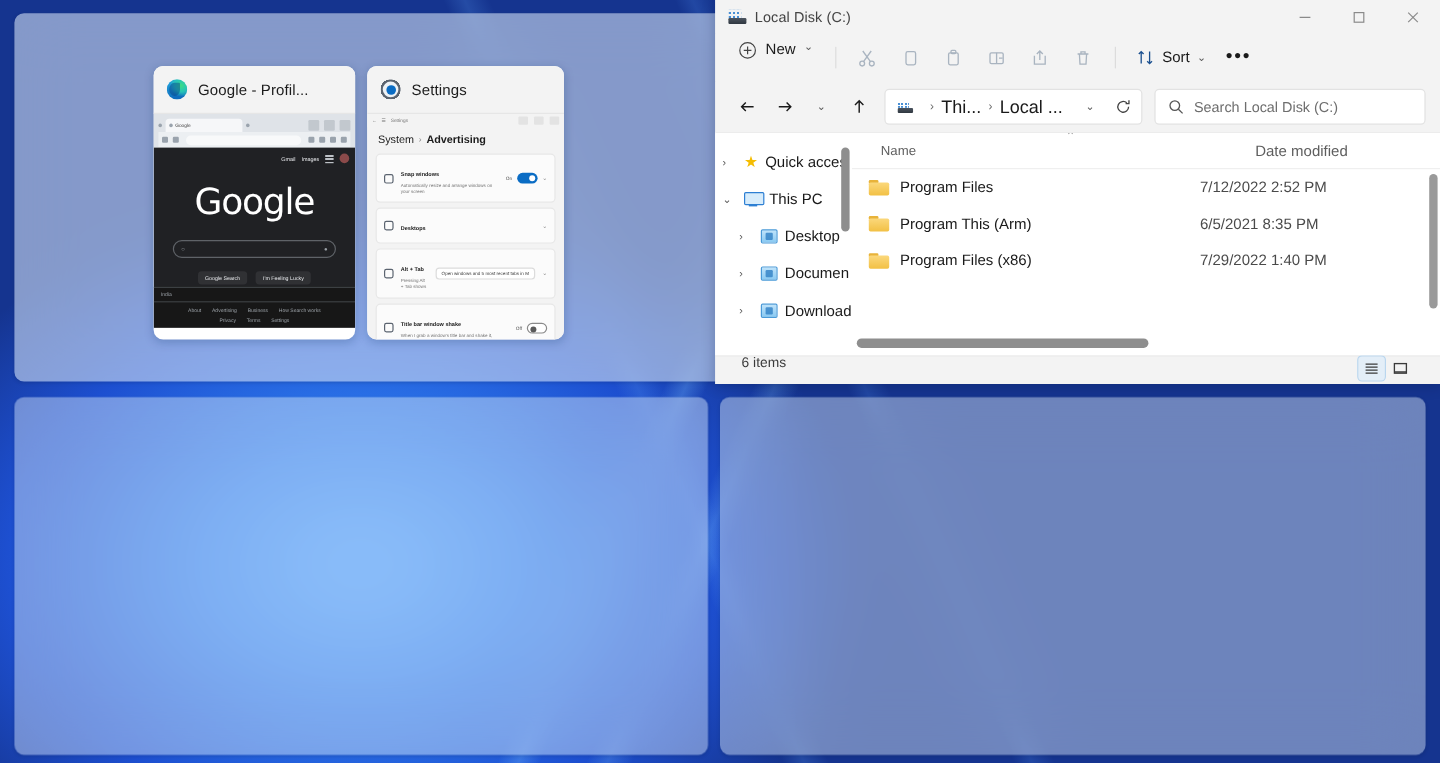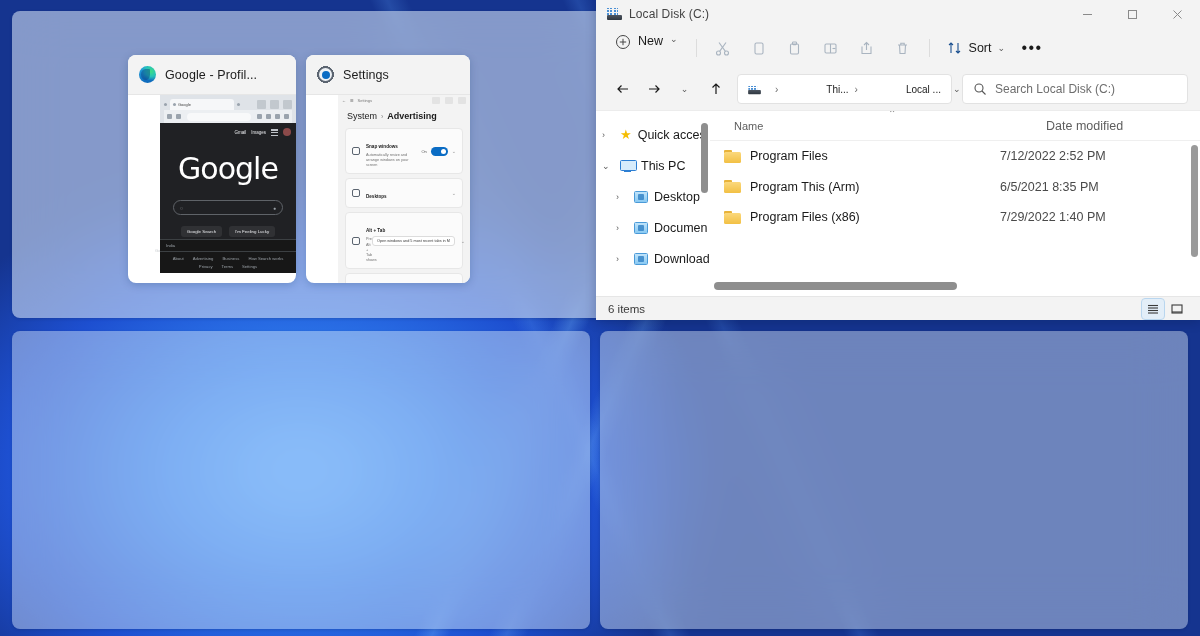--- a/index.html
+++ b/index.html
@@ -53,21 +53,21 @@
 
   .thumb-header {
     height: 40px; display: flex; align-items: center; gap: 9px;
     padding: 0 11px; background: #f3f3f3;
     border-bottom: 1px solid #e6e6e6;
   }
   .thumb-title {
     font-size: 12.5px; color: #1c1c1c; white-space: nowrap;
     overflow: hidden; letter-spacing: .1px;
   }
-  .thumb-body { position: relative; height: 188px; overflow: hidden; padding-left: 32px; }
+  .thumb-body { position: relative; height: 188px; overflow: hidden; }
 
   
   .edge-logo {
     width: 17px; height: 17px; border-radius: 50%; flex: 0 0 17px;
     background:
       radial-gradient(circle at 70% 32%, #3ddc84 0%, #26c4b6 30%, transparent 55%),
       conic-gradient(from 200deg, #0f6cbd 0%, #1f9bd8 30%, #35c9c0 55%, #0f6cbd 85%);
     position: relative;
   }
   .edge-logo::after {
@@ -265,21 +265,21 @@
   .navbtn {
     width: 29px; height: 29px; display: flex; align-items: center;
     justify-content: center; border-radius: 4px; color: #1a1a1a;
   }
   .navbtn.dim { color: #9a9a9a; }
   .addressbar {
     flex: 1; height: 30px; background: #fff; border: 1px solid #e2e2e2;
     border-radius: 4px; display: flex; align-items: center;
     padding: 0 4px 0 9px; margin-left: 5px; gap: 6px; min-width: 0;
   }
-  .crumb { font-size: 10px; color: #1a1a1a; white-space: nowrap; margin-left: 42px; }
+  .crumb { font-size: 15px; color: #1a1a1a; white-space: nowrap; }
   .crumb-sep { font-size: 10px; color: #6a6a6a; }
   .addr-spacer { flex: 1; }
   .addr-btn {
     width: 26px; height: 26px; display: flex; align-items: center;
     justify-content: center; color: #444; border-radius: 3px;
   }
   .searchbox {
     width: 226px; height: 30px; background: #fff; border: 1px solid #e2e2e2;
     border-radius: 4px; display: flex; align-items: center; gap: 8px;
     padding: 0 10px; margin-left: 8px;
@@ -357,22 +357,22 @@
     position: absolute; left: 0; right: 14px; bottom: 3px; height: 14px;
     display: flex; align-items: center; padding: 0 4px;
   }
   .hscroll-thumb { height: 8px; width: 52%; background: #8e8e8e; border-radius: 4px; }
   .vscroll {
     position: absolute; right: 2px; top: 34px; width: 7px; height: 112px;
     background: #9a9a9a; border-radius: 4px;
   }
 
   .statusbar {
-    height: 24px; flex: 0 0 24px; display: flex; align-items: center;
-    padding: 0 12px; background: #f3f3f3; border-top: 1px solid #e6e6e6;
+    height: 24px; flex: 0 0 24px; display: flex; align-items: flex-start;
+    padding: 0 22px; background: #f3f3f3; border-top: 1px solid #e6e6e6;
     font-size: 11.5px; color: #3a3a3a;
   }
   .viewbtns { margin-left: auto; display: flex; gap: 2px; align-items: center; }
   .viewbtn {
     width: 22px; height: 20px; display: flex; align-items: center;
     justify-content: center; border-radius: 3px; color: #3a3a3a;
   }
   .viewbtn.active { background: #e3eef8; outline: 1px solid #b9d6ef; }
 </style>
 </head>

